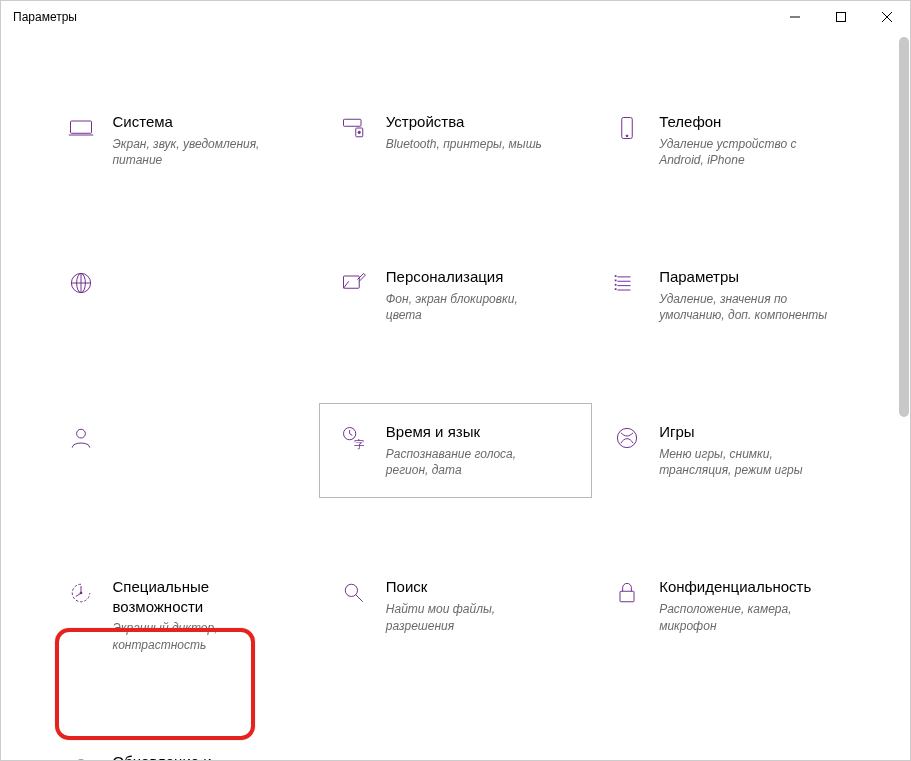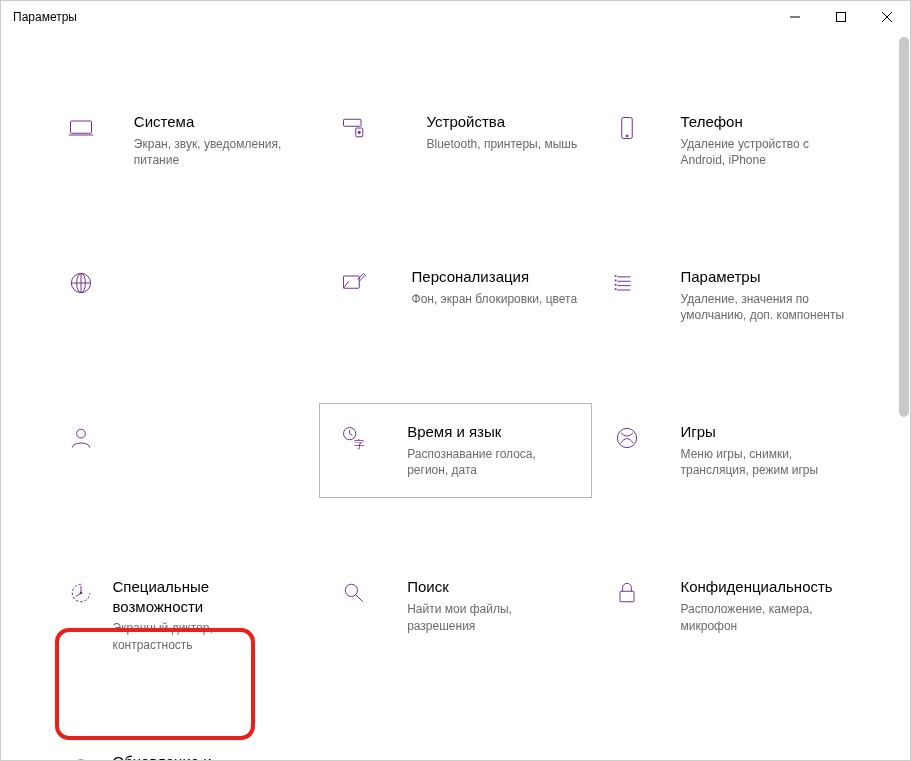--- a/index.html
+++ b/index.html
@@ -51,21 +51,20 @@
     row-gap: 60px;
     max-width: 820px;
     margin: 0 auto;
   }
   .tile {
     display: flex;
     padding: 18px 14px 18px 14px;
     cursor: pointer;
     border: 1px solid transparent;
     min-height: 90px;
-    justify-content: space-between;
   }
   .tile.hover-outline {
     border: 1px solid #b8b8b8;
   }
   .tile .icon-wrap {
     width: 40px;
     flex-shrink: 0;
     display: flex;
     justify-content: center;
     padding-top: 2px;
@@ -84,20 +83,21 @@
     font-size: 15px;
     color: #000;
     margin-bottom: 4px;
     line-height: 1.3;
   }
   .tile .sub {
     font-size: 12px;
     color: #6a6a6a;
     line-height: 1.4;
     max-width: 170px;
+    font-style: italic;
   }
   .highlight-ring {
     position: absolute;
     border: 4px solid #e5221e;
     border-radius: 14px;
     pointer-events: none;
     box-shadow: 0 0 0 1px rgba(0,0,0,0.05);
   }
   
   .scroll-hint {

